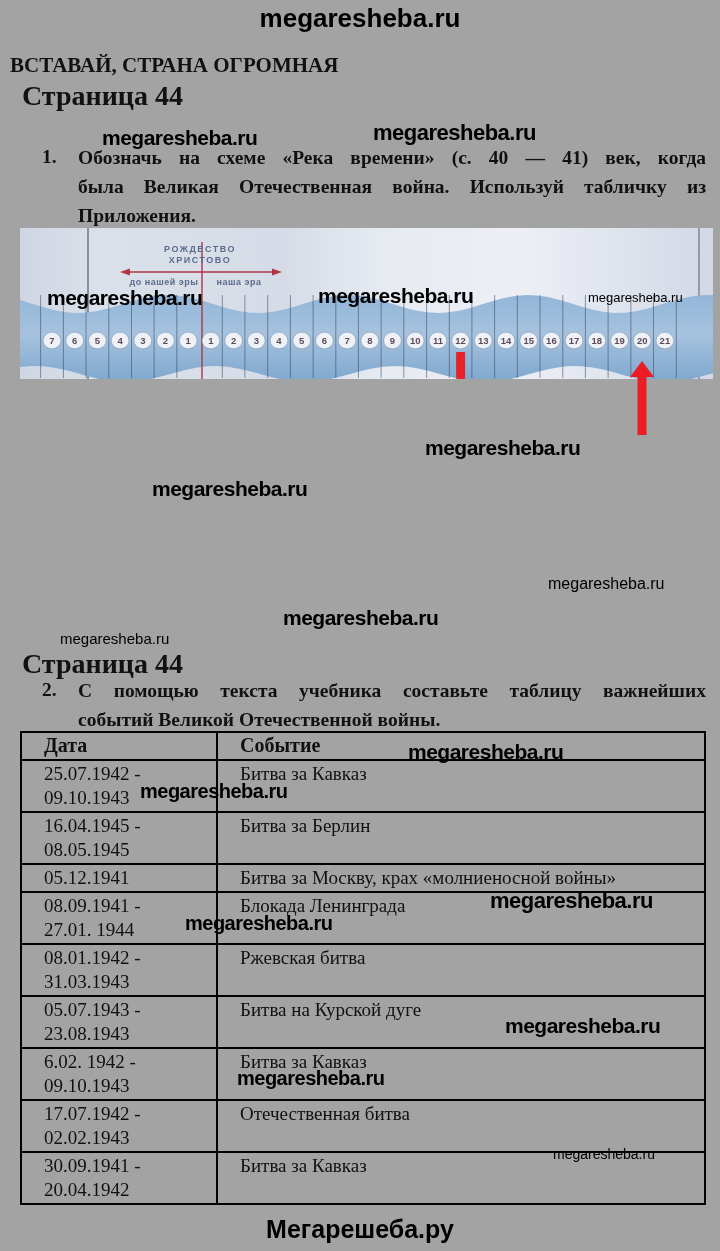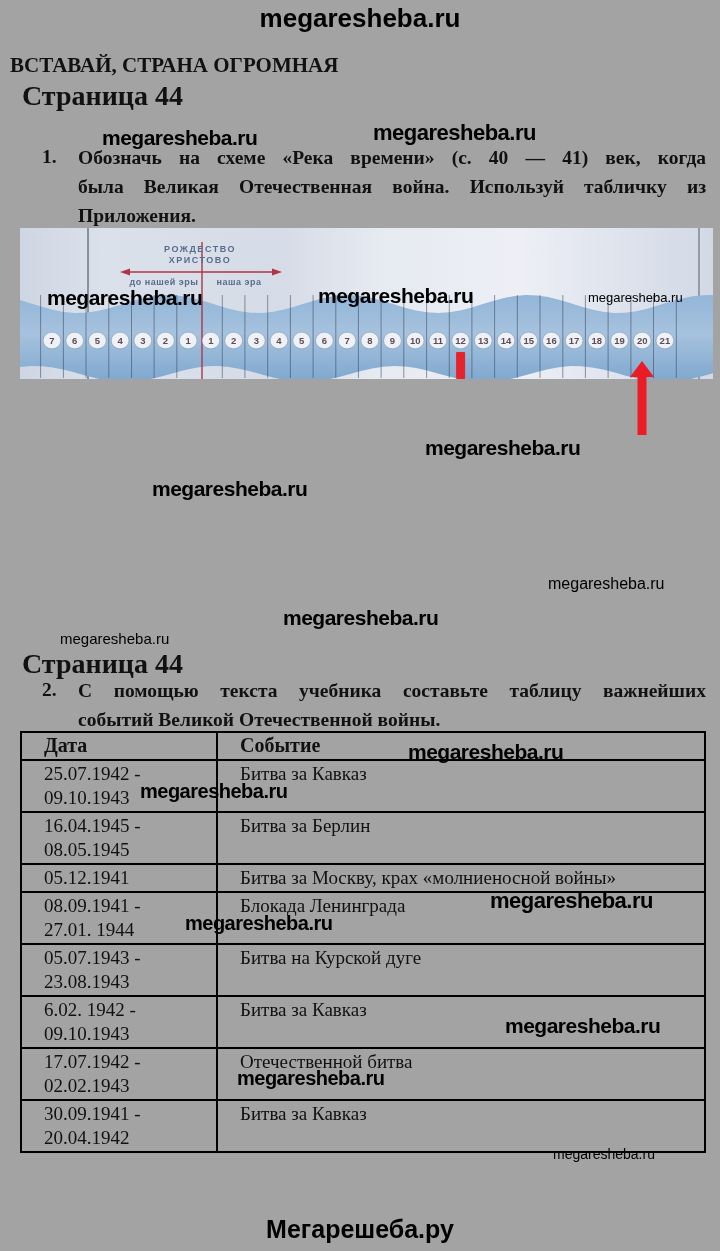--- a/index.html
+++ b/index.html
@@ -227,38 +227,45 @@
         </tr>
         <tr>
           <td class="c-date">
             <div>08.09.1941 -</div>
             <div>27.01. 1944</div>
           </td>
           <td>Блокада Ленинграда</td>
         </tr>
         <tr>
           <td class="c-date">
+            <div>08.01.1942 -</div>
+            <div>31.03.1943</div>
+          </td>
+          <td>Ржевская битва</td>
+        </tr>
+        <tr>
+          <td class="c-date">
             <div>05.07.1943 -</div>
             <div>23.08.1943</div>
           </td>
           <td>Битва на Курской дуге</td>
         </tr>
         <tr>
           <td class="c-date">
             <div>6.02. 1942 -</div>
             <div>09.10.1943</div>
           </td>
           <td>Битва за Кавказ</td>
         </tr>
         <tr>
           <td class="c-date">
             <div>17.07.1942 -</div>
             <div>02.02.1943</div>
           </td>
-          <td>Отечественной битва</td>
+          <td>Отечественная битва</td>
         </tr>
         <tr>
           <td class="c-date">
             <div>30.09.1941 -</div>
             <div>20.04.1942</div>
           </td>
           <td>Битва за Кавказ</td>
         </tr>
       </tbody>
   </table>

